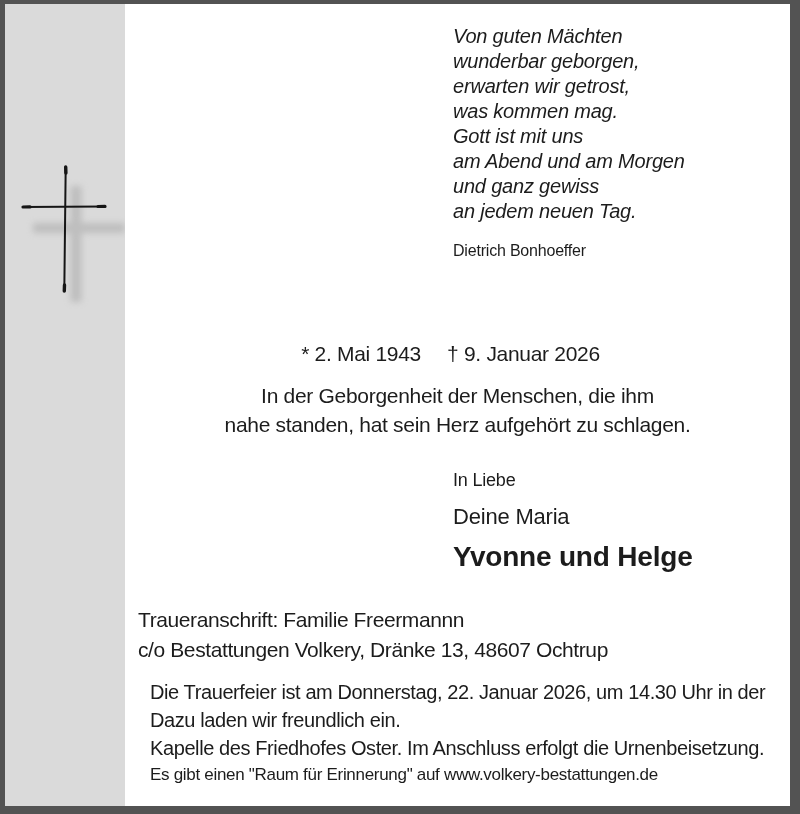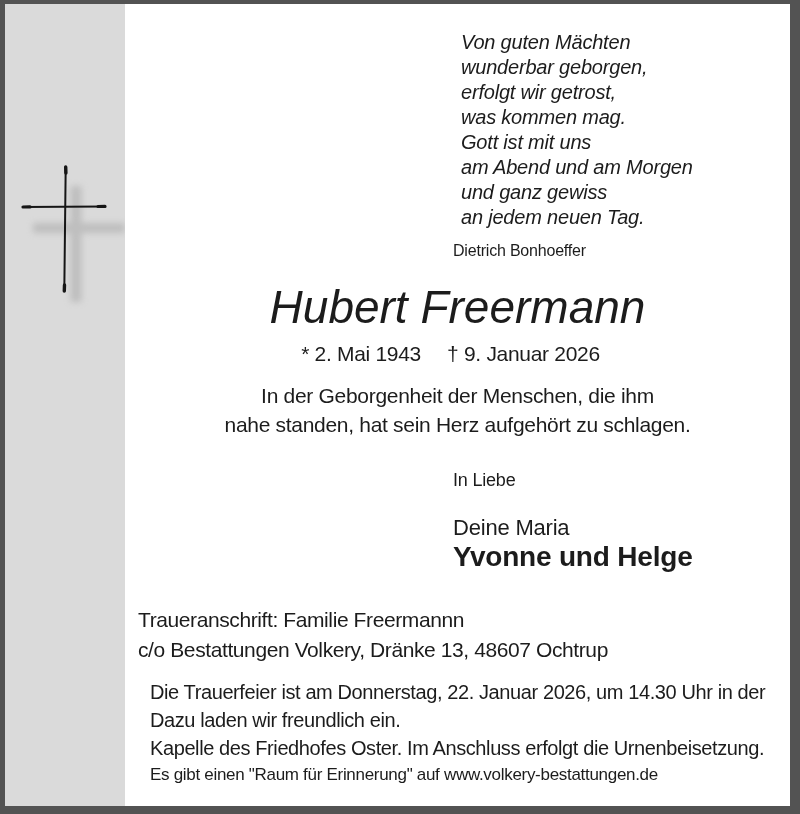--- a/index.html
+++ b/index.html
@@ -21,26 +21,25 @@
     width:120px;height:802px;
     background:#dadada;
   }
   .cross-svg{position:absolute;left:5px;top:146px;}
   .content{
     position:absolute;left:120px;top:0;
     width:665px;height:802px;
     background:#ffffff;
   }
   .poem{
-    position:absolute;left:328px;top:26px;
+    position:absolute;left:328px;top:20px;
     font-style:italic;
     font-size:20px;line-height:25px;
     letter-spacing:-0.2px;
     white-space:nowrap;
-    margin-left:8px;
   }
   .poem-attribution{
     position:absolute;left:328px;top:238px;
     font-size:16px;letter-spacing:-0.2px;
     white-space:nowrap;
   }
   .deceased-name{
     position:absolute;left:0;top:277px;width:100%;
     margin:0;text-align:center;
     font-style:italic;font-weight:400;
@@ -60,21 +59,21 @@
     box-sizing:border-box;
     text-align:center;
     font-size:21px;line-height:29px;letter-spacing:-0.3px;
     white-space:nowrap;
   }
   .mourners-intro{
     position:absolute;left:328px;top:466px;
     font-size:18px;letter-spacing:-0.2px;white-space:nowrap;
   }
   .mourner-1{
-    position:absolute;left:328px;top:511px;
+    position:absolute;left:328px;top:500px;
     font-size:22px;letter-spacing:-0.2px;white-space:nowrap;
   }
   .mourner-2{
     position:absolute;left:328px;top:537px;
     font-size:28px;letter-spacing:-0.2px;white-space:nowrap;font-weight:bold;
   }
   .address{
     position:absolute;left:13px;top:601px;
     font-size:21px;line-height:30px;letter-spacing:-0.4px;
     white-space:nowrap;
@@ -118,30 +117,29 @@
         <line x1="95" y1="56.4" x2="88" y2="56.5" stroke-width="3.2"></line>
       </g>
     </svg>
   </div>
 
   <div class="content">
 
     <div class="poem">
       <div>Von guten Mächten</div>
       <div>wunderbar geborgen,</div>
-      <div>erfolgt wir getrost,</div>
+      <div>erwarten wir getrost,</div>
       <div>was kommen mag.</div>
       <div>Gott ist mit uns</div>
       <div>am Abend und am Morgen</div>
       <div>und ganz gewiss</div>
       <div>an jedem neuen Tag.</div>
     </div>
     <div class="poem-attribution">Dietrich Bonhoeffer</div>
 
-    <h1 class="deceased-name">Hubert Freermann</h1>
 
     <div class="dates">
       <span class="birth">* 2. Mai 1943</span><span class="death">† 9. Januar 2026</span>
     </div>
 
     <div class="eulogy">
       <div>In der Geborgenheit der Menschen, die ihm</div>
       <div>nahe standen, hat sein Herz aufgehört zu schlagen.</div>
     </div>
 

